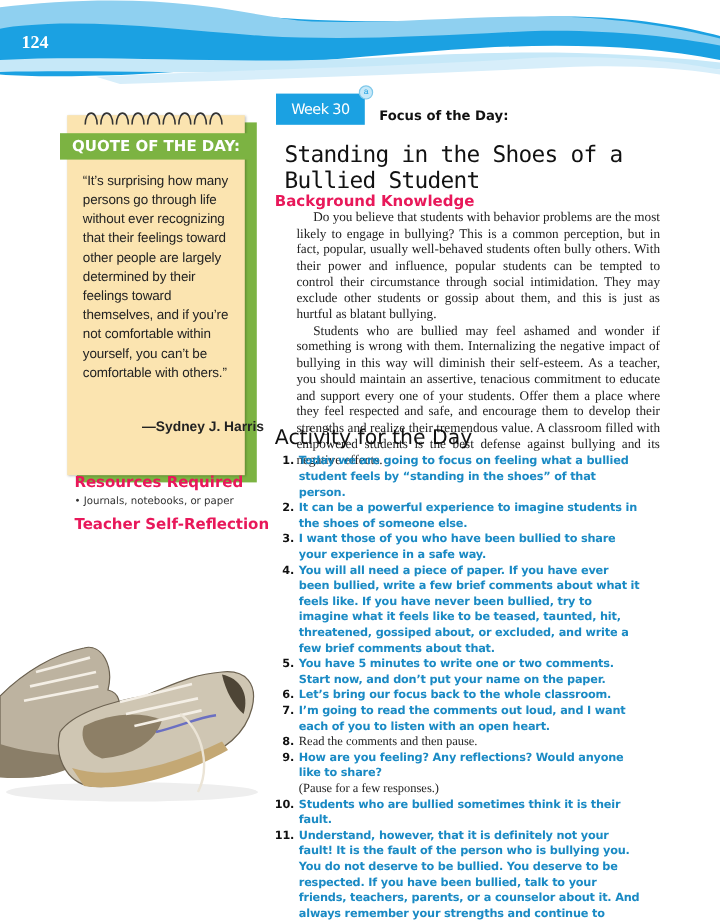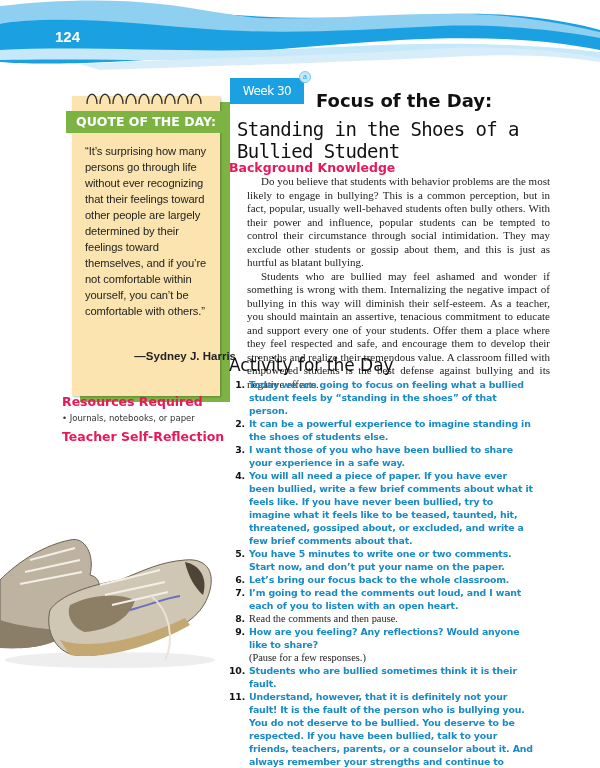--- a/index.html
+++ b/index.html
@@ -1,39 +1,39 @@
 <!DOCTYPE html>
 <html><head>
 <meta charset="utf-8">
 <style>
   html, body { margin:0; padding:0; }
   body { width:600px; height:768px; position:relative; overflow:hidden; background:#ffffff; font-family:"Liberation Sans", sans-serif; }
   .banner { position:absolute; left:0; top:0; width:600px; height:100px; }
-  .page-num { position:absolute; left:18px; top:28px; color:#ffffff; font-weight:bold; font-size:15px; font-family:Liberation Sans, sans-serif;margin-left:37px; }
+  .page-num { position:absolute; left:18px; top:28px; color:#ffffff; font-weight:bold; font-size:15px; font-family:Liberation Serif, serif; }
 
   
-  .notepad { position:absolute; left:72px; top:88px; width:174px; height:330px; }
+  .notepad { position:absolute; left:56px; top:88px; width:174px; height:330px; }
   .notepad .shadow { position:absolute; left:8px; top:14px; width:150px; height:300px; background:#7cb342; }
   .notepad .paper { position:absolute; left:0; top:8px; width:148px; height:300px; background:#fbe4b0; box-shadow:1px 1px 2px rgba(0,0,0,0.25); }
   .notepad .rings { position:absolute; left:12px; top:0; width:125px; height:16px; }
   .notepad .qhead { position:absolute; left:-6px; top:23px; width:160px; height:22px; background:#7cb342; color:#ffffff; font-weight:bold; font-size:12.5px; line-height:22px; padding-left:10px; box-sizing:border-box; font-family:"DejaVu Sans", sans-serif; }
   .notepad .qtext { position:absolute; left:13px; top:55px; width:130px; font-family:"Liberation Sans", sans-serif; font-weight:normal; font-size:11.2px; line-height:16px; color:#222; letter-spacing:-0.1px; }
   .notepad .qauthor { position:absolute; right:10px; top:262px; font-family:"Liberation Sans", sans-serif; font-weight:bold; font-size:11.5px; color:#222; }
 
   .left-col { position:absolute; left:62px; top:394px; width:165px; font-family:"DejaVu Sans", sans-serif; }
   .pink-h { color:#e8185a; font-weight:bold; font-size:12.5px; margin:0; font-family:"DejaVu Sans", sans-serif; }
   .left-col .bullet { font-size:8.5px; color:#333; margin:4px 0 6px 0; }
   .left-col .reflect { font-size:9.2px; color:#333; line-height:15px; margin-top:2px; }
 
   .shoes { position:absolute; left:0; top:500px; width:220px; height:175px; }
 
   
   .week-badge { position:absolute; left:230px; top:78px; width:74px; height:26px; background:#1ba1e2; color:#ffffff; font-size:12px; line-height:26px; text-align:center; font-family:"DejaVu Sans", sans-serif; font-weight:normal; letter-spacing:-0.5px; }
   .week-dot { position:absolute; left:299px; top:71px; width:10px; height:10px; border-radius:50%; background:#c6e8f8; border:1px solid #7fc8ea; color:#1ba1e2; font-size:7px; line-height:10px; text-align:center; }
-  .focus-label { position:absolute; left:316px; top:90px; font-size:18px; font-weight:bold; color:#111; font-family:"DejaVu Sans", sans-serif; }
+  .focus-label { position:absolute; left:316px; top:90px; font-size:11px; font-weight:bold; color:#111; font-family:"DejaVu Sans", sans-serif; }
   .main-title { position:absolute; left:229px; top:110px; width:300px; font-size:19px; line-height:22px; color:#111; font-family:"DejaVu Sans Mono", monospace; font-weight:normal; letter-spacing:-0.6px; }
   .bg-head { position:absolute; left:229px; top:160px; }
   .bg-text { position:absolute; left:247px; top:175px; width:303px; font-family:"Liberation Serif", serif; font-size:11px; line-height:13.5px; color:#222; text-align:justify; }
   .bg-text p { margin:0; text-indent:14px; }
   .act-head { position:absolute; left:229px; top:355px; font-size:17px; color:#111; font-family:"DejaVu Sans", sans-serif; }
   .act-list { position:absolute; left:229px; top:378px; width:305px; margin:0; padding:0; list-style:none; }
   .act-list li { position:relative; padding-left:20px; font-size:9.4px; line-height:13px; color:#1a8ac4; font-weight:bold; font-family:"DejaVu Sans", sans-serif; letter-spacing:-0.15px; }
   .act-list li .num { position:absolute; left:0; width:16px; text-align:right; color:#111; font-weight:bold; }
   .act-list li.plain .txt { color:#222; font-weight:normal; font-family:"Liberation Serif", serif; font-size:10.4px; letter-spacing:0; }
   .act-list li .note { display:block; color:#222; font-weight:normal; font-family:"Liberation Serif", serif; font-size:10.4px; letter-spacing:0; }
@@ -100,21 +100,21 @@
 
 <h3 class="pink-h bg-head">Background Knowledge</h3>
 <div class="bg-text">
   <p>Do you believe that students with behavior problems are the most likely to engage in bullying? This is a common perception, but in fact, popular, usually well-behaved students often bully others. With their power and influence, popular students can be tempted to control their circumstance through social intimidation. They may exclude other students or gossip about them, and this is just as hurtful as blatant bullying.</p>
   <p>Students who are bullied may feel ashamed and wonder if something is wrong with them. Internalizing the negative impact of bullying in this way will diminish their self-esteem. As a teacher, you should maintain an assertive, tenacious commitment to educate and support every one of your students. Offer them a place where they feel respected and safe, and encourage them to develop their strengths and realize their tremendous value. A classroom filled with empowered students is the best defense against bullying and its negative effects.</p>
 </div>
 
 <h2 class="act-head" style="margin:0;font-weight:normal;">Activity for the Day</h2>
 <ol class="act-list">
   <li><span class="num">1.</span><span class="txt">Today we are going to focus on feeling what a bullied student feels by “standing in the shoes” of that person.</span></li>
-  <li><span class="num">2.</span><span class="txt">It can be a powerful experience to imagine standing in the shoes of students else.</span></li>
+  <li><span class="num">2.</span><span class="txt">It can be a powerful experience to imagine students in the shoes of someone else.</span></li>
   <li><span class="num">3.</span><span class="txt">I want those of you who have been bullied to share your experience in a safe way.</span></li>
   <li><span class="num">4.</span><span class="txt">You will all need a piece of paper. If you have ever been bullied, write a few brief comments about what it feels like. If you have never been bullied, try to imagine what it feels like to be teased, taunted, hit, threatened, gossiped about, or excluded, and write a few brief comments about that.</span></li>
   <li><span class="num">5.</span><span class="txt">You have 5 minutes to write one or two comments. Start now, and don’t put your name on the paper.</span></li>
   <li><span class="num">6.</span><span class="txt">Let’s bring our focus back to the whole classroom.</span></li>
   <li><span class="num">7.</span><span class="txt">I’m going to read the comments out loud, and I want each of you to listen with an open heart.</span></li>
   <li class="plain"><span class="num">8.</span><span class="txt">Read the comments and then pause.</span></li>
   <li><span class="num">9.</span><span class="txt">How are you feeling? Any reflections? Would anyone like to share?</span><span class="note">(Pause for a few responses.)</span></li>
   <li><span class="num">10.</span><span class="txt">Students who are bullied sometimes think it is their fault.</span></li>
   <li><span class="num">11.</span><span class="txt">Understand, however, that it is definitely not your fault! It is the fault of the person who is bullying you. You do not deserve to be bullied. You deserve to be respected. If you have been bullied, talk to your friends, teachers, parents, or a counselor about it. And always remember your strengths and continue to connect with people who care about you.</span></li>
 </ol>

